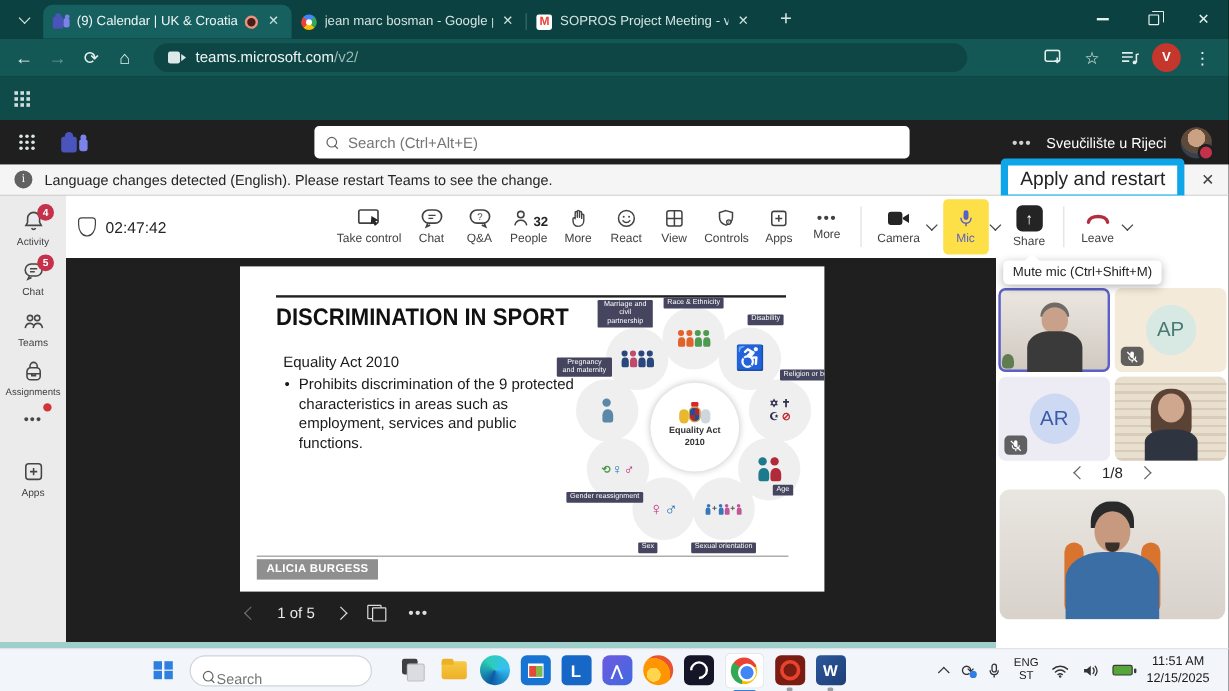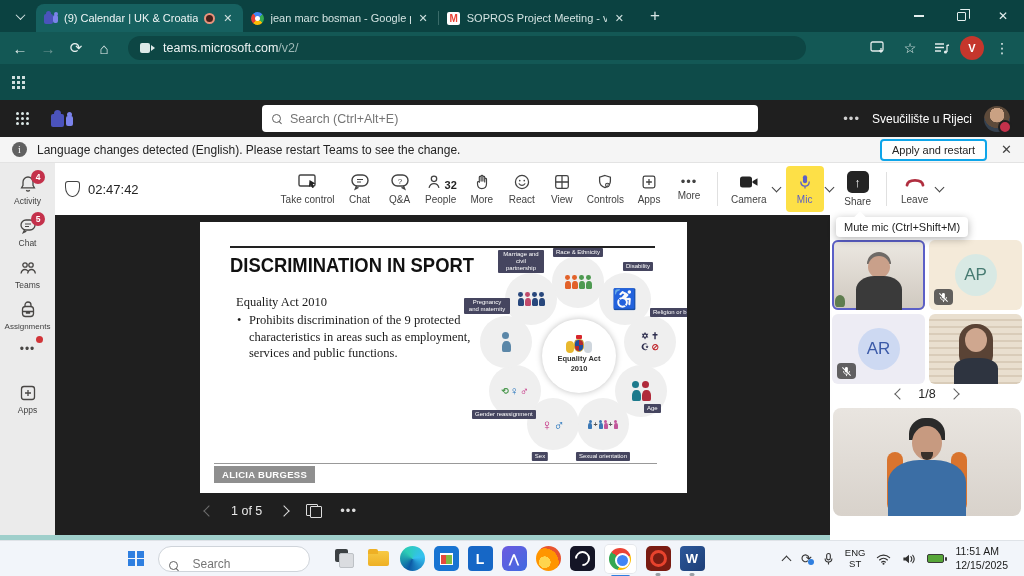--- a/index.html
+++ b/index.html
@@ -74,21 +74,21 @@
   .hdots{color:#d0d0d0;font-size:13px;letter-spacing:1px}
   .org{font-size:12px;color:#fff}
   .t-avatar{width:26px;height:26px;border-radius:50%;background:radial-gradient(circle at 50% 35%,#caa183 0 34%,#5d4a3a 35% 60%,#35414f 61%);position:relative}
   .t-avatar::after{content:"";position:absolute;right:-2px;bottom:-2px;width:10px;height:10px;border-radius:50%;background:#c4314b;border:2px solid #1f1f1f}
 
   
   #notifbar{left:0;top:137px;width:1024px;height:26px;background:#f5f5f5;border-bottom:1px solid #e3e3e3;display:flex;align-items:center;padding:0 12px;gap:10px}
   .info-ic{width:15px;height:15px;border-radius:50%;background:#616161;color:#fff;font-size:10px;font-family:"Liberation Serif",serif;display:flex;align-items:center;justify-content:center}
   .notif-text{font-size:12px;color:#242424}
   #notif-right{margin-left:auto;display:flex;align-items:center;gap:14px}
-  .apply-btn{background:#fff;border:2px solid #0ea5e9;border-radius:4px;font-size:11px;color:#242424;padding:3px 10px;font-family:"Liberation Sans",sans-serif}
+  .apply-btn{background:#fff;border:6px solid #0ea5e9;border-radius:4px;font-size:16px;color:#242424;padding:3px 10px;font-family:"Liberation Sans",sans-serif}
   .notif-x{color:#424242;font-size:13px}
 
   
   #leftrail{left:0;top:163px;width:55px;height:372px;background:#ebebeb;display:flex;flex-direction:column;align-items:center;padding-top:6px}
   .rail-item{width:55px;display:flex;flex-direction:column;align-items:center;gap:2px;padding:5px 0;position:relative;color:#484644}
   .rail-item .rlabel{font-size:8.5px;color:#424242}
   .badge{position:absolute;top:1px;right:10px;min-width:14px;height:14px;border-radius:7px;background:#c4314b;color:#fff;font-size:8.5px;display:flex;align-items:center;justify-content:center;padding:0 3px;font-weight:bold}
   .rail-dots{color:#484644;font-size:12px;letter-spacing:1px;padding:6px 0;position:relative}
   .rail-dots .reddot{position:absolute;top:0;right:-8px;width:7px;height:7px;border-radius:50%;background:#d13438}
   .rail-gap{height:16px}
@@ -107,21 +107,21 @@
   .mic-btn{background:#fde047}
   .mic-btn .lab{color:#5b5fc7}
   .share-sq{width:22px;height:22px;border-radius:5px;background:#242424;color:#fff;font-size:13px;display:flex;align-items:center;justify-content:center}
   .dots-ic{font-size:13px;letter-spacing:1px;color:#424242;line-height:10px}
 
   
   #stage{left:55px;top:215px;width:775px;height:389px;background:#1f1f1f}
   #slide{position:absolute;left:145px;top:7px;width:487px;height:271px;background:#fff;color:#111;overflow:hidden}
   .slide-topline{position:absolute;left:30px;top:24px;width:425px;height:2px;background:#222}
   .slide-title{position:absolute;left:30px;top:32px;font-size:20px;font-weight:bold;letter-spacing:0;transform:scaleX(.92);transform-origin:left;white-space:nowrap}
-  .slide-body{position:absolute;left:36px;top:72px;width:248px;font-family:Liberation Serif, serif;font-size:12.5px;line-height:1.3;color:#1a1a1a}
+  .slide-body{position:absolute;left:36px;top:72px;width:248px;font-family:Liberation Sans, sans-serif;font-size:12.5px;line-height:1.3;color:#1a1a1a}
   .slide-body ul{list-style:none;margin-top:2px}
   .slide-body li{position:relative;padding-left:13px;margin-top:1px}
   .slide-body li::before{content:"\2022";position:absolute;left:1px}
   .slide-footline{position:absolute;left:14px;top:241px;width:443px;height:1px;background:#999}
   .author-badge{position:absolute;left:14px;top:244px;background:#8f8f8f;color:#fff;font-size:9.5px;font-weight:bold;padding:3px 8px;letter-spacing:.3px}
 
   
   #diagram{position:absolute;left:278px;top:30px;width:202px;height:208px}
   .dc{position:absolute;width:52px;height:52px;border-radius:50%;background:#efefef;display:flex;align-items:center;justify-content:center;gap:1px;flex-wrap:wrap}
   .dcc{position:absolute;left:64px;top:67px;width:74px;height:74px;border-radius:50%;background:#fff;box-shadow:0 0 6px rgba(0,0,0,.25);display:flex;flex-direction:column;align-items:center;justify-content:center;gap:1px;z-index:2}
@@ -187,21 +187,21 @@
   .p3h{left:50%;top:18px;transform:translateX(-50%);width:30px;height:34px;background:#c79a80;z-index:2}
   .p3hair{position:absolute;left:50%;top:10px;transform:translateX(-50%);width:36px;height:22px;border-radius:16px 16px 0 0;background:#2a2a2a;z-index:2}
   .p3beard{position:absolute;left:50%;top:44px;transform:translateX(-50%);width:12px;height:8px;border-radius:0 0 6px 6px;background:#39302a;z-index:3}
   .p3t{left:50%;top:52px;transform:translateX(-50%);width:78px;height:56px;background:#3b6ea5;z-index:1}
 
   
   #tealstrip{left:0;top:535px;width:830px;height:5px;background:#9fcfcb}
   #taskbar{left:0;top:540px;width:1024px;height:36px;background:#f2f5fa;border-top:1px solid #dfe3e8;display:flex;align-items:center;padding:0 10px}
   .start{display:grid;grid-template-columns:7px 7px;gap:1.5px;margin-left:118px}
   .start i{width:7px;height:7px;background:#2f7fe0}
-  #tb-search{width:152px;height:26px;border-radius:13px;background:#fff;border:1px solid #cfd4da;display:flex;align-items:flex-end;gap:14px;padding:0 10px;margin-left:14px}
+  #tb-search{width:152px;height:26px;border-radius:13px;background:#fff;border:1px solid #cfd4da;display:flex;align-items:flex-start;gap:2px;padding:12px 10px;margin-left:14px}
   #tb-search input{border:none;outline:none;font-size:12px;color:#444;width:100%;background:transparent;font-family:"Liberation Sans",sans-serif}
   .tb-icons{display:flex;align-items:center;gap:9px;margin-left:22px}
   .app24{width:25px;height:25px;border-radius:5px;position:relative;display:flex;align-items:center;justify-content:center}
   .taskview{background:transparent}
   .taskview::before{content:"";position:absolute;left:3px;top:3px;width:13px;height:13px;background:#3c4043;border-radius:2px}
   .taskview::after{content:"";position:absolute;right:3px;bottom:3px;width:13px;height:13px;background:#dadce0;border-radius:2px;border:1px solid #bdc1c6}
   .folder{background:transparent}
   .folder::before{content:"";position:absolute;left:2px;top:5px;width:21px;height:15px;background:linear-gradient(#f7c944,#eeb025);border-radius:2px}
   .folder::after{content:"";position:absolute;left:2px;top:3px;width:10px;height:5px;background:#eeb025;border-radius:2px 2px 0 0}
   .edge{border-radius:50%;background:conic-gradient(from 200deg,#0c59a4,#2ccdb6,#35c1f1,#0c59a4)}
@@ -220,21 +220,21 @@
   .acro::after{content:"";width:11px;height:11px;border:3px solid #e8432d;border-radius:50%}
   .word{background:linear-gradient(135deg,#2b579a,#1e3f77);border-radius:4px;color:#fff;font-weight:bold;font-size:13px}
   .rundot{position:absolute;left:50%;bottom:-5px;transform:translateX(-50%);width:5px;height:3px;border-radius:2px;background:#9aa0a6}
   #tray{margin-left:auto;display:flex;align-items:center;gap:11px;color:#1b1b1b;padding-right:6px}
   .chv-up{width:7px;height:7px;border-right:1.6px solid #333;border-bottom:1.6px solid #333;transform:rotate(-135deg);margin-top:3px}
   .sync{position:relative;font-size:13px;color:#333}
   .sync::after{content:"";position:absolute;right:-2px;bottom:1px;width:6px;height:6px;border-radius:50%;background:#2f7fe0}
   .lang{font-size:9.5px;line-height:1.15;text-align:center}
   .battery{width:17px;height:9px;border:1.2px solid #3a3a3a;border-radius:2px;position:relative;background:#57a639}
   .battery::after{content:"";position:absolute;right:-3.5px;top:1.5px;width:2px;height:4px;background:#3a3a3a;border-radius:1px}
-  .clock{font-size:10.5px;line-height:1.25;text-align:left}
+  .clock{font-size:10.5px;line-height:1.25;text-align:center}
 </style>
 </head>
 <body>
 
 <div id="app">
 
   <div id="tabbar" class="abs">
     <div class="tab-search-chev">
         <span class="chev-d"></span>
       </div>

